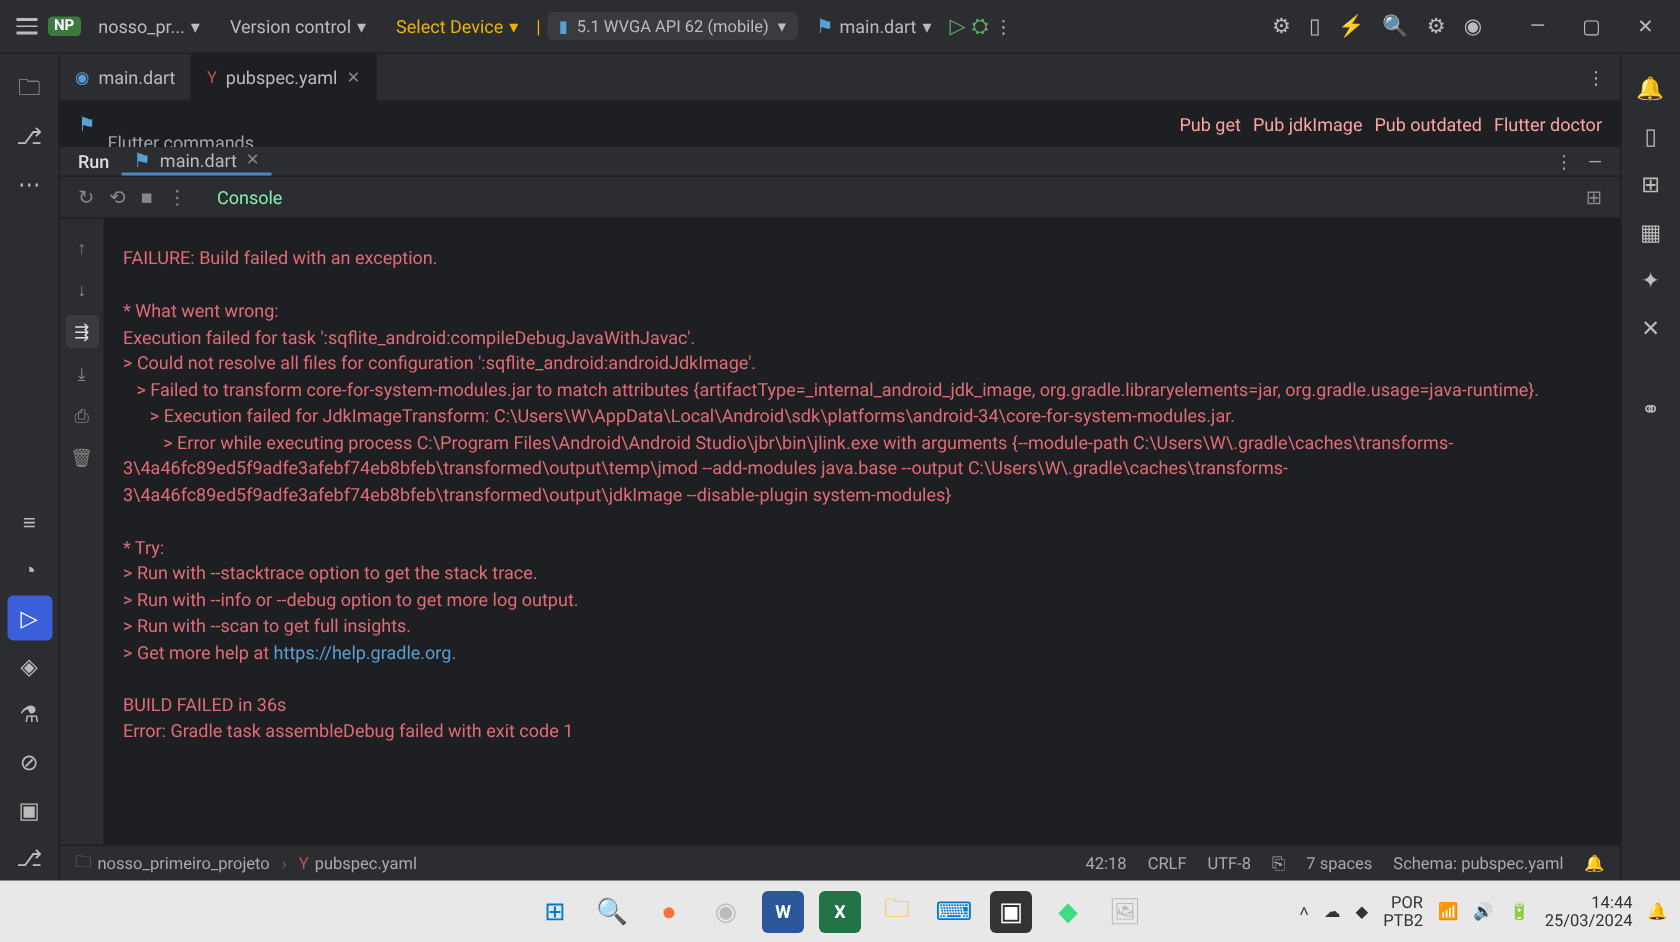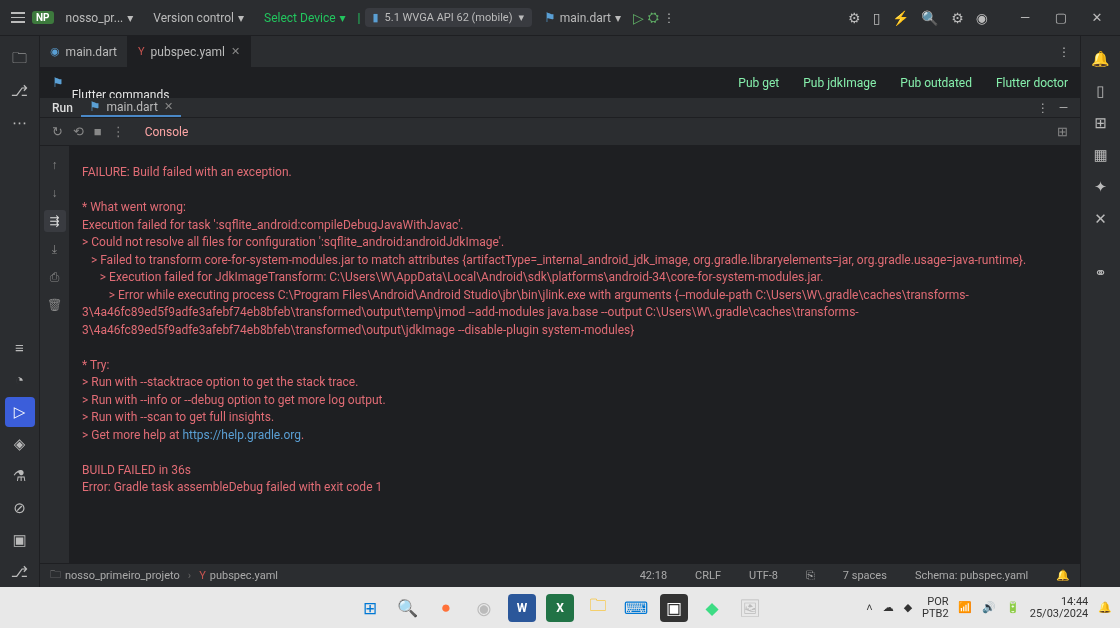--- a/index.html
+++ b/index.html
@@ -3,21 +3,21 @@
 <meta charset="utf-8">
 <style>
 * { margin: 0; padding: 0; box-sizing: border-box; font-family: -apple-system, BlinkMacSystemFont, "Segoe UI", Roboto, sans-serif; }
 body { background: #0d0d0d; width: 1120px; height: 628px; overflow: hidden; color: #bbb; font-size: 12px; }
 .ide { width: 100%; height: 587px; background: #2b2d30; display: flex; flex-direction: column; }
 .titlebar { height: 36px; background: #2b2d30; display: flex; align-items: center; padding: 0 8px; gap: 4px; border-bottom: 1px solid #1e1f22; }
 .titlebar .hamburger { width: 20px; height: 20px; display: flex; flex-direction: column; justify-content: center; gap: 3px; padding: 0 3px; }
 .titlebar .hamburger span { height: 1.5px; background: #bbb; }
 .np-badge { background: #3d7a3d; color: #fff; padding: 1px 4px; border-radius: 3px; font-size: 10px; font-weight: bold; }
 .titlebar-btn { background: transparent; border: none; color: #bbb; font-size: 12px; padding: 4px 8px; cursor: pointer; display: flex; align-items: center; gap: 4px; }
-.titlebar .muted { color: #22c55e; }
+.titlebar .muted { color: #eab308; }
 .device-selector { background: #393b40; border-radius: 4px; padding: 3px 8px; display: flex; align-items: center; gap: 6px; font-size: 11px; }
 .phone-icon { color: #5a9fd4; }
 .flutter-icon { color: #5a9fd4; font-size: 13px; }
 .run-icon { color: #5fad65; font-size: 14px; }
 .debug-icon { color: #5fad65; font-size: 14px; }
 .spacer { flex: 1; }
 .titlebar-right { display: flex; gap: 12px; align-items: center; color: #bbb; }
 .titlebar-right span { cursor: pointer; font-size: 14px; }
 .win-controls { display: flex; gap: 6px; margin-left: 10px; }
 .win-controls span { width: 30px; text-align: center; cursor: pointer; font-size: 13px; }
@@ -29,39 +29,39 @@
 .right-rail { width: 40px; background: #2b2d30; display: flex; flex-direction: column; align-items: center; padding-top: 8px; gap: 2px; border-left: 1px solid #1e1f22; }
 .main-col { flex: 1; display: flex; flex-direction: column; min-width: 0; }
 .tabs-row { height: 32px; background: #2b2d30; display: flex; align-items: stretch; border-bottom: 1px solid #1e1f22; }
 .tab { display: flex; align-items: center; padding: 0 10px; gap: 6px; font-size: 12px; cursor: pointer; border-right: 1px solid #1e1f22; color: #bbb; }
 .tab.active { background: #1e1f22; }
 .tab .close { color: #888; font-size: 11px; }
 .dart-icon { color: #5a9fd4; font-size: 11px; }
 .yaml-icon { color: #c75450; font-size: 11px; }
 .tabs-row .tab-more { margin-left: auto; padding: 0 10px; display: flex; align-items: center; color: #bbb; }
 .flutter-bar { height: 30px; background: #1e1f22; display: flex; align-items: center; padding: 0 12px; gap: 8px; font-size: 12px; border-bottom: 1px solid #1e1f22; }
-.flutter-bar .cmd-label { color: #e5e5e5; margin-top: 24px; }
-.flutter-link { color: #86efac; margin-left: 16px; cursor: pointer; }
+.flutter-bar .cmd-label { color: #a3a3a3; margin-top: 24px; }
+.flutter-link { color: #fca5a5; cursor: pointer; }
 .run-tabs { height: 20px; background: #2b2d30; display: flex; align-items: center; padding: 0 12px; gap: 8px; border-bottom: 1px solid #1e1f22; font-size: 12px; }
 .run-tabs .run-label { font-weight: 500; color: #ddd; }
 .run-tab { display: flex; align-items: center; gap: 6px; padding: 0 8px; height: 100%; border-bottom: 2px solid #4a88c7; }
 .run-tabs .more { margin-left: auto; display: flex; gap: 10px; color: #aaa; }
 .toolbar-row { height: 28px; background: #2b2d30; display: flex; align-items: center; padding: 0 12px; gap: 10px; border-bottom: 1px solid #1e1f22; font-size: 12px; }
 .toolbar-row .tool { color: #888; cursor: pointer; font-size: 13px; }
-.toolbar-row .console { margin-left: 10px; color: #fca5a5; }
+.toolbar-row .console { margin-left: 10px; color: #86efac; }
 .console-area { flex: 1; display: flex; min-height: 0; background: #1e1f22; }
 .console-gutter { width: 30px; display: flex; flex-direction: column; align-items: center; padding-top: 8px; gap: 6px; background: #2b2d30; border-right: 1px solid #1e1f22; }
 .console-gutter span { color: #888; font-size: 12px; cursor: pointer; width: 22px; height: 22px; display: flex; align-items: center; justify-content: center; border-radius: 3px; }
 .console-gutter span.active { background: #393b40; color: #ddd; }
 .console-text { flex: 1; overflow: auto; padding: 18px 12px 8px 12px; font-family: "JetBrains Mono", Consolas, monospace; font-size: 12px; line-height: 17.5px; white-space: pre-wrap; color: #e06c75; }
 .console-text a { color: #5a9fd4; }
 .statusbar { height: 24px; background: #2b2d30; display: flex; align-items: center; padding: 0 10px; font-size: 11px; color: #aaa; border-top: 1px solid #1e1f22; gap: 4px; }
 .crumb-icon { color: #888; font-size: 11px; }
 .crumb-sep { color: #666; margin: 0 4px; }
-.status-right { margin-left: auto; display: flex; gap: 28px; align-items: flex-end; }
+.status-right { margin-left: auto; display: flex; gap: 14px; align-items: flex-end; }
 .taskbar { height: 41px; background: #e8e8e8; display: flex; align-items: center; justify-content: center; gap: 10px; position: relative; }
 .tb-icon { width: 28px; height: 28px; display: flex; align-items: center; justify-content: center; border-radius: 4px; font-size: 17px; cursor: pointer; }
 .tb-right { position: absolute; right: 8px; display: flex; align-items: center; gap: 10px; font-size: 11px; color: #333; }
 .tb-right .col { text-align: right; line-height: 12px; }
 </style>
 </head>
 <body>
 
 <div class="ide">
   <div class="titlebar">

